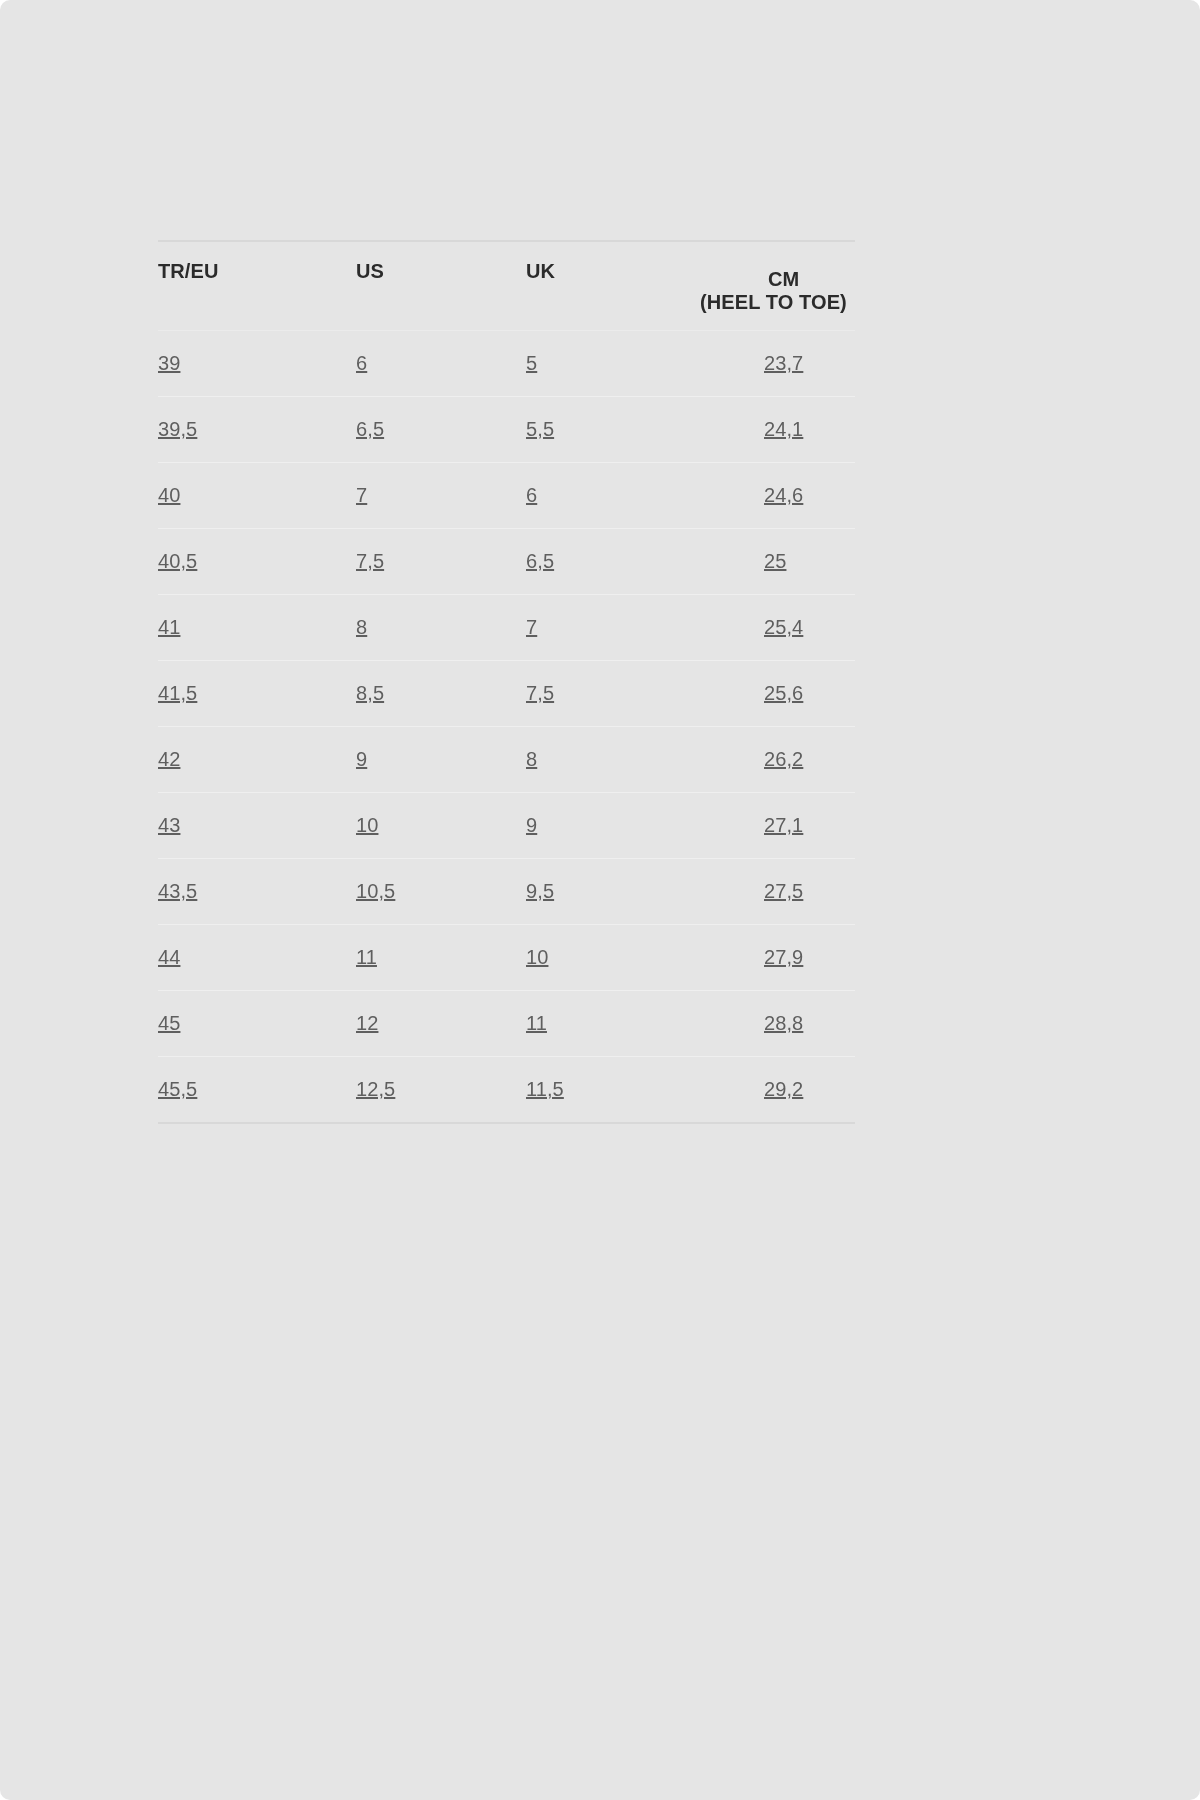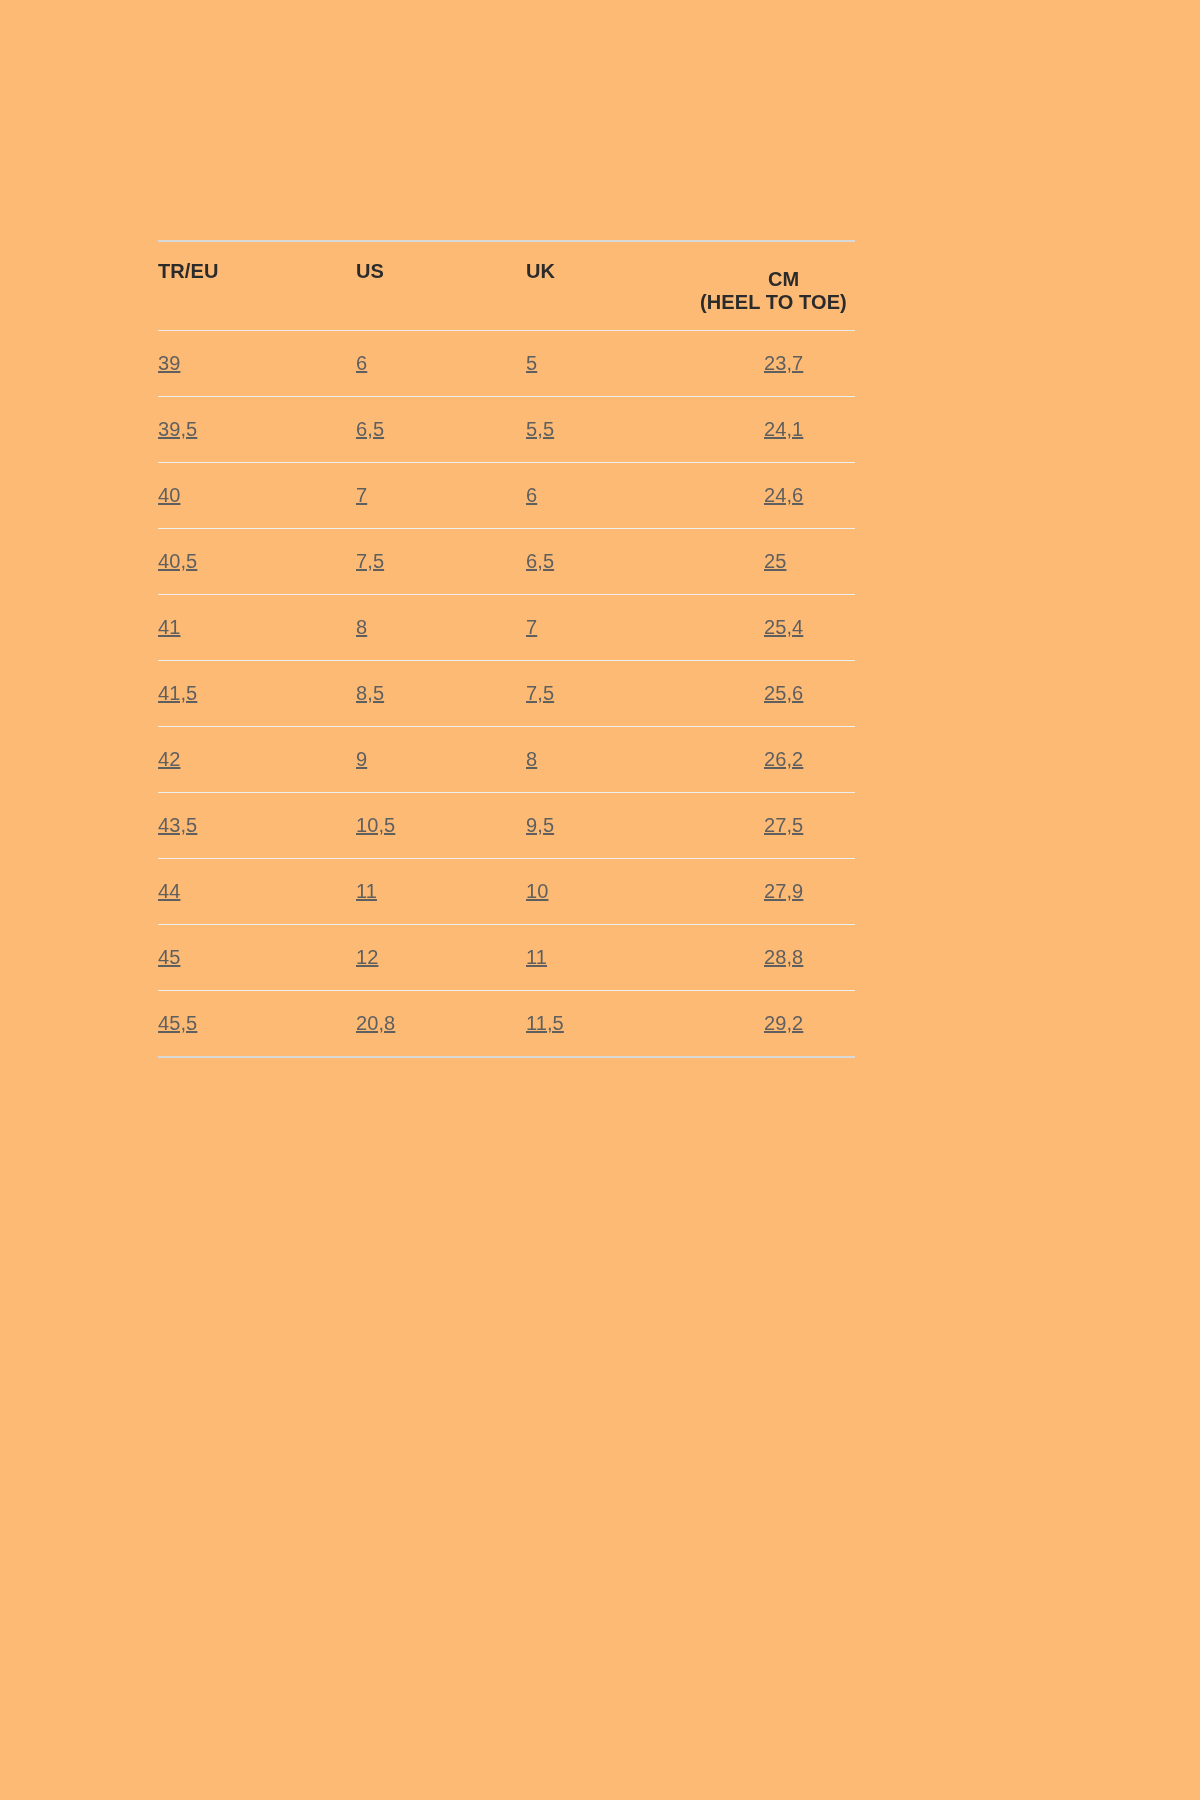--- a/index.html
+++ b/index.html
@@ -11,22 +11,23 @@
     width: 1200px;
     height: 1800px;
     font-family: "Liberation Sans", sans-serif;
     -webkit-font-smoothing: antialiased;
   }
 
   .page {
     position: relative;
     width: 1200px;
     height: 1800px;
-    background: #fdba74;
+    background: #e5e5e5;
     overflow: hidden;
+    border-radius: 10px;
   }
 
   .size-chart {
     position: absolute;
     left: 158px;
     top: 240px;
     width: 697px;
   }
 
   table.size-table {
@@ -160,39 +161,45 @@
             <td>7,5</td>
             <td class="td-cm">25,6</td>
           </tr>
           <tr class="data-row">
             <td>42</td>
             <td>9</td>
             <td>8</td>
             <td class="td-cm">26,2</td>
           </tr>
           <tr class="data-row">
+            <td>43</td>
+            <td>10</td>
+            <td>9</td>
+            <td class="td-cm">27,1</td>
+          </tr>
+          <tr class="data-row">
             <td>43,5</td>
             <td>10,5</td>
             <td>9,5</td>
             <td class="td-cm">27,5</td>
           </tr>
           <tr class="data-row">
             <td>44</td>
             <td>11</td>
             <td>10</td>
             <td class="td-cm">27,9</td>
           </tr>
           <tr class="data-row">
             <td>45</td>
             <td>12</td>
             <td>11</td>
             <td class="td-cm">28,8</td>
           </tr>
           <tr class="data-row">
             <td>45,5</td>
-            <td>20,8</td>
+            <td>12,5</td>
             <td>11,5</td>
             <td class="td-cm">29,2</td>
           </tr>
         </tbody>
     </table>
   </div>
 </div>
 
 </body></html>

